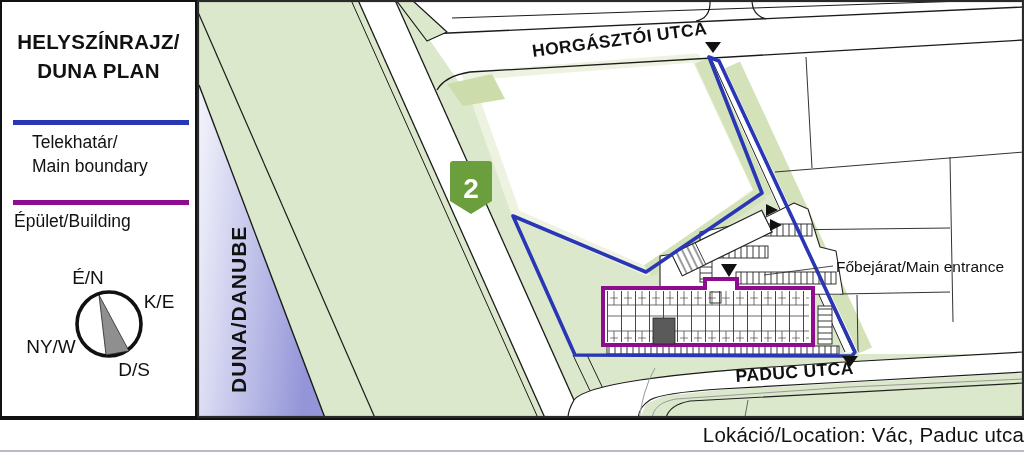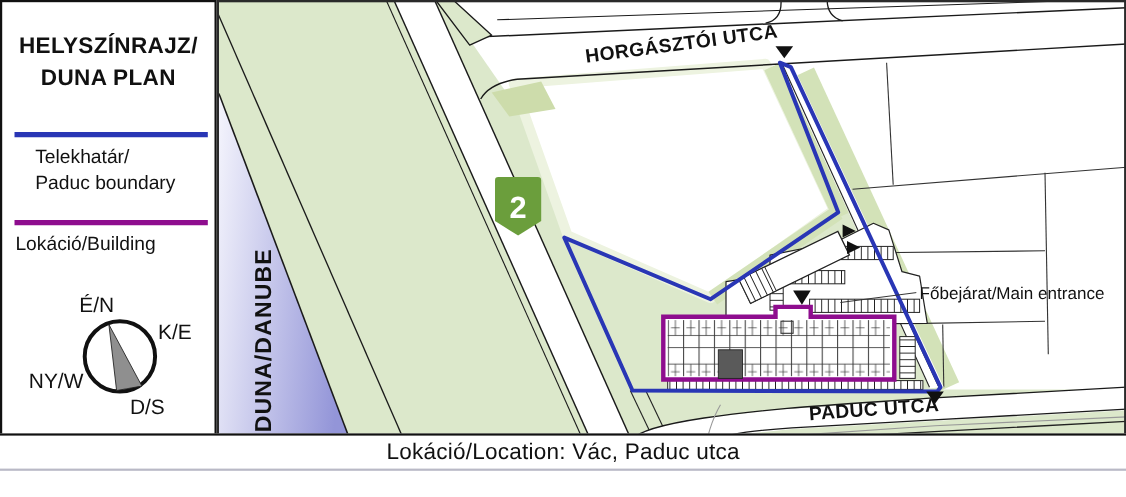--- a/index.html
+++ b/index.html
@@ -8,23 +8,23 @@
   .map-wrap{position:absolute;left:0;top:0;width:1024px;height:418px;}
   
   .legend{position:absolute;left:0;top:0;width:197px;height:418px;background:#fff;
           border:2.5px solid #111;box-sizing:border-box;z-index:5;padding-left:12px;}
   .legend-title{position:absolute;top:25px;left:0;width:100%;text-align:center;
                 font-size:20.5px;line-height:29px;font-weight:bold;letter-spacing:.3px;}
   .rule{position:absolute;left:11px;width:176px;height:5px;}
   .rule svg{display:block;}
   .lg-label{position:absolute;left:12px;font-size:17.5px;line-height:24px;}
   
-  .footer{position:absolute;left:0;top:394px;width:1024px;height:34px;background:#fff;
+  .footer{position:absolute;left:0;top:418px;width:1024px;height:34px;background:#fff;
           border-top:2.5px solid #111;border-bottom:2px solid #b9b9c6;box-sizing:border-box;
-          display:flex;align-items:center;justify-content:center;z-index:6;}
+          display:flex;align-items:center;justify-content:flex-end;z-index:6;}
   .footer-text{font-size:20.5px;letter-spacing:.2px;font-weight:normal;}
   svg text{font-family:"Liberation Sans", sans-serif;}
 </style>
 </head>
 <body>
 
 <div class="stage">
 
   <div class="map-wrap">
   <svg width="1024" height="418" viewBox="0 0 1024 418">
@@ -156,30 +156,30 @@
       <div>DUNA PLAN</div>
     </div>
 
     <div class="rule" style="top:118px;">
       <svg width="176" height="5">
           <rect width="176" height="5" fill="#2936b5"></rect>
         </svg>
     </div>
     <div class="lg-label" style="top:128px;margin-left:18px;">
       <div>Telekhatár/</div>
-      <div>Paduc boundary</div>
+      <div>Main boundary</div>
     </div>
 
     <div class="rule" style="top:198px;">
       <svg width="176" height="5">
           <rect width="176" height="5" fill="#8e0d8e"></rect>
         </svg>
     </div>
     <div class="lg-label" style="top:207px;">
-      <div>Lokáció/Building</div>
+      <div>Épület/Building</div>
     </div>
 
     <svg width="192" height="150" style="position:absolute;top:246px;left:0;">
       <circle cx="107" cy="76" r="32" fill="#fff" stroke="#111" stroke-width="3.6"></circle>
       <path d="M97,47 L127,103 L104,107 Z" fill="#8f8f8f" stroke="#222" stroke-width="0.8"></path>
       <text x="86" y="36" font-size="19" text-anchor="middle" fill="#111">É/N</text>
       <text x="157" y="60" font-size="19" text-anchor="middle" fill="#111">K/E</text>
       <text x="49" y="105" font-size="19" text-anchor="middle" fill="#111">NY/W</text>
       <text x="132" y="128" font-size="19" text-anchor="middle" fill="#111">D/S</text>
     </svg>

